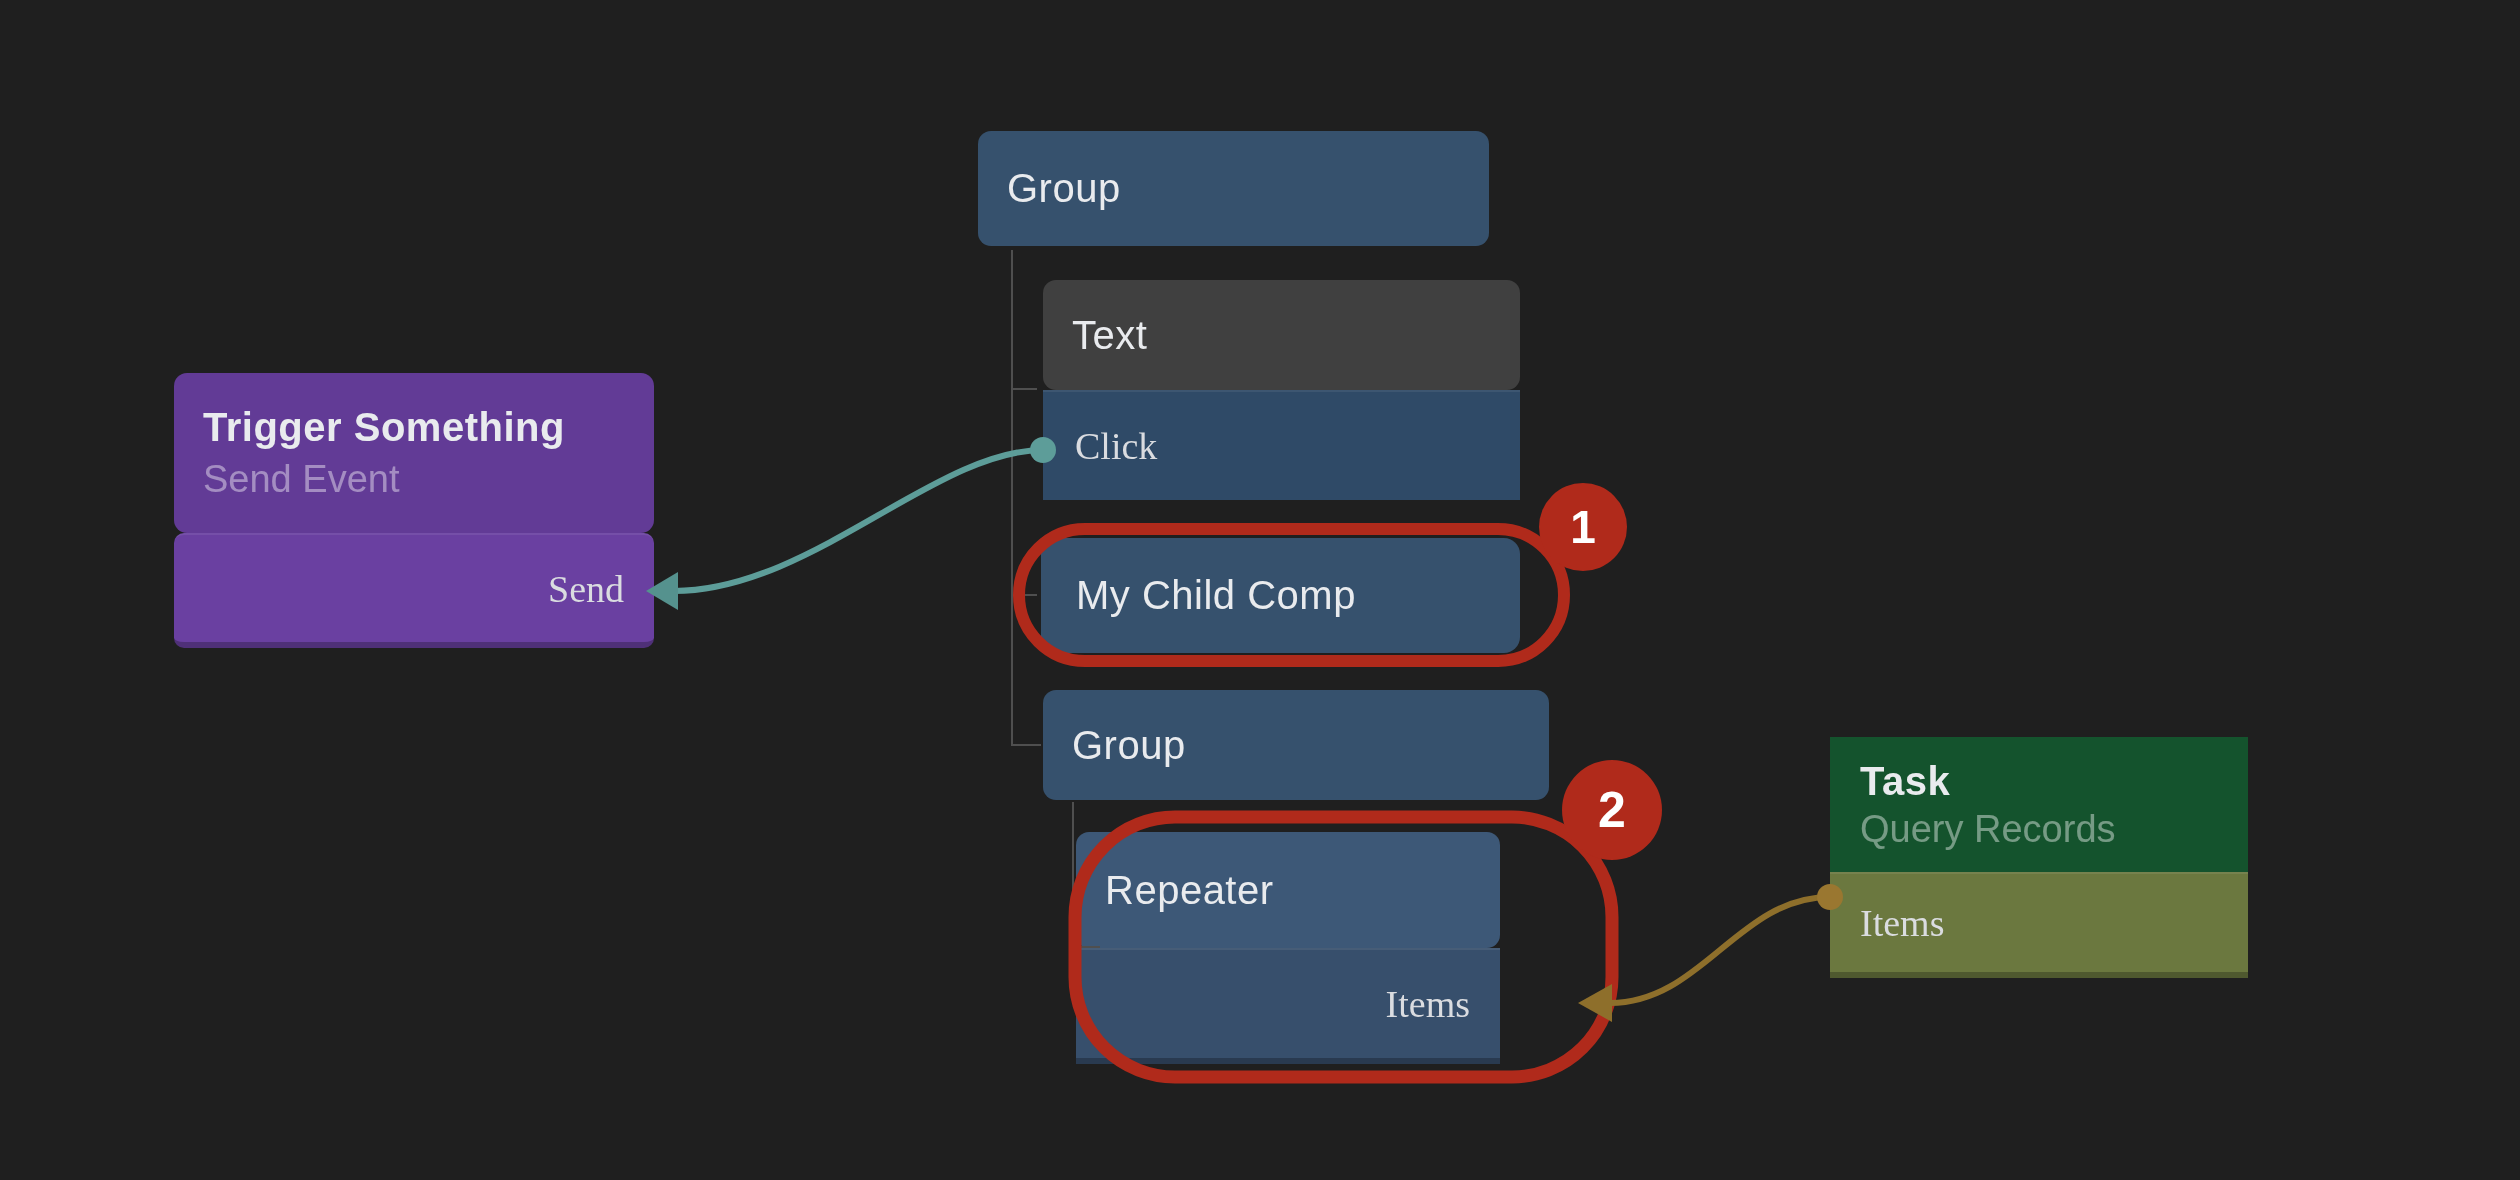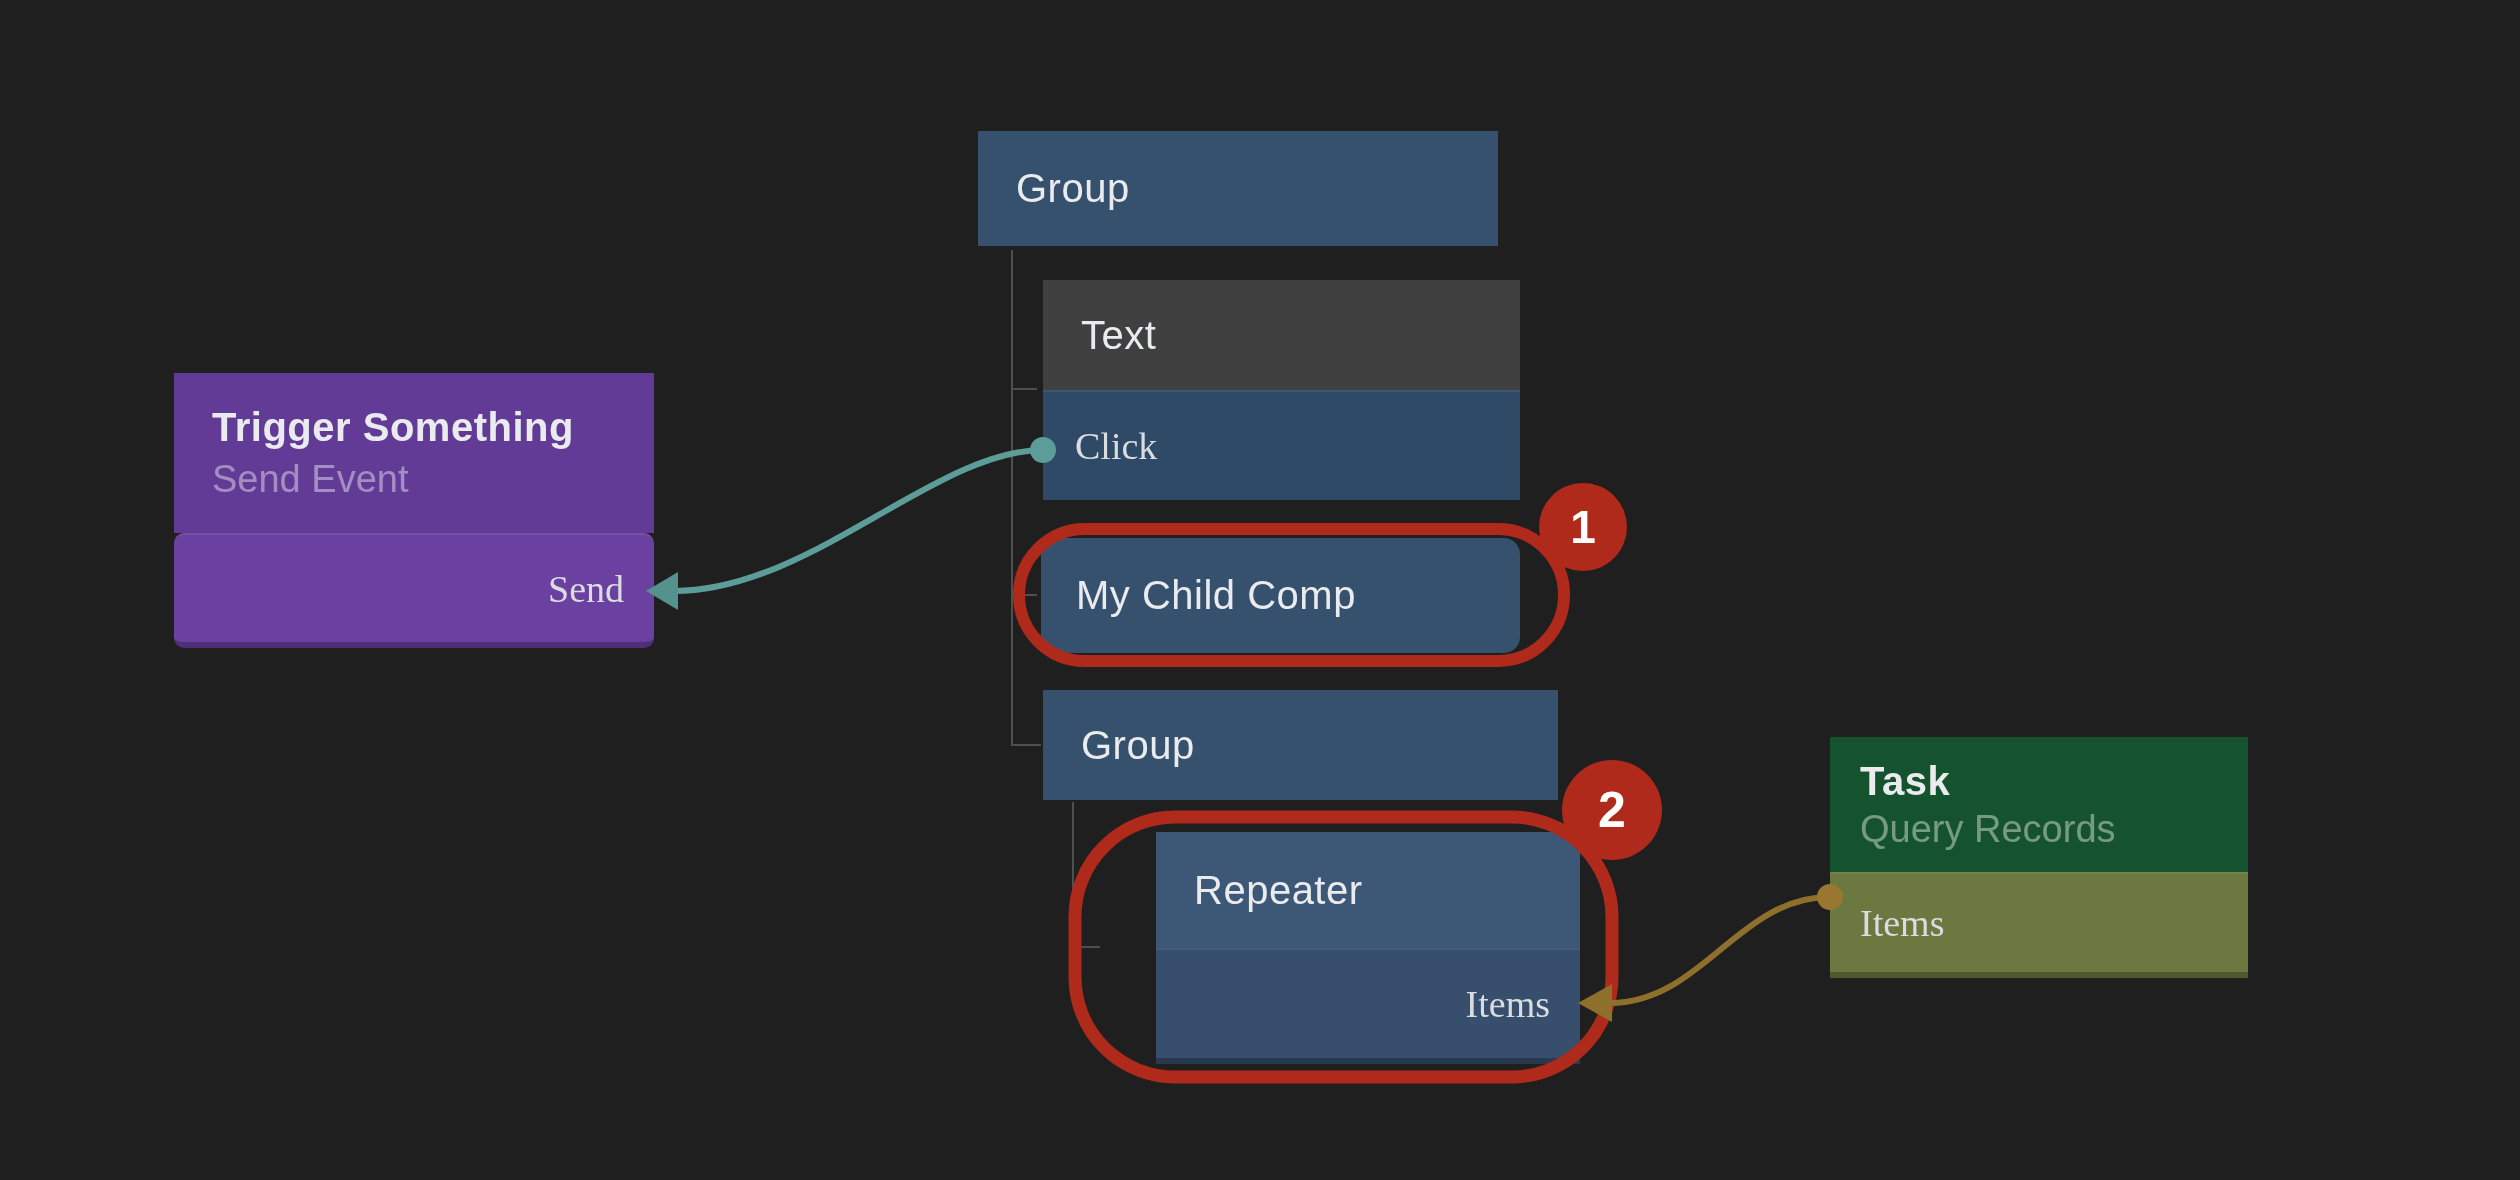--- a/index.html
+++ b/index.html
@@ -18,21 +18,21 @@
   .body-blue{background:#2f4a67;border-top:2px solid rgba(255,255,255,0.07);}
   .hdr-blue-lt{background:#3d5877;}
   .body-blue-lt{background:#374f6c;border-top:2px solid rgba(255,255,255,0.08);}
   .footer{border-bottom:6px solid rgba(0,0,0,0.25);}
   
   .hdr-purple{background:#623b96;}
   .body-purple{background:#6a40a1;border-top:2px solid rgba(255,255,255,0.08);}
   
   .hdr-green{background:#14532d;margin-top:24px;}
   .body-green{background:#6b783f;border-top:2px solid rgba(255,255,255,0.08);}
-  .pl{padding-left:38px;}
+  .pl{padding-left:29px;border-radius:13px;}
   .svg-overlay{position:absolute;inset:0;z-index:5;pointer-events:none;}
   .badge{position:absolute;z-index:10;background:#b02a1b;color:#ffffff;
          border-radius:50%;display:flex;align-items:center;justify-content:center;
          font-weight:bold;}
 </style>
 </head>
 <body>
 
 <div class="stage">
 
@@ -60,21 +60,21 @@
   </div>
 
   <div class="node row blue-solid" style="left:1041px;top:538px;width:479px;height:115px;padding-left:35px;box-sizing:border-box;border-radius:16px;">
     <div class="title">My Child Comp</div>
   </div>
 
   <div class="node row blue-solid pl" style="left:1043px;top:690px;width:477px;height:110px;">
     <div class="title">Group</div>
   </div>
 
-  <div class="node" style="left:1156px;top:832px;width:424px;">
+  <div class="node" style="left:1076px;top:832px;width:424px;">
     <div class="row hdr-blue-lt pl" style="height:116px;">
       <div class="title">Repeater</div>
     </div>
     <div class="row body-blue-lt footer" style="height:108px;align-items:flex-end;padding-right:30px;">
       <div class="port-label">Items</div>
     </div>
   </div>
 
   <div class="node" style="left:1830px;top:713px;width:418px;">
     <div class="row hdr-green" style="height:135px;padding-left:30px;">

